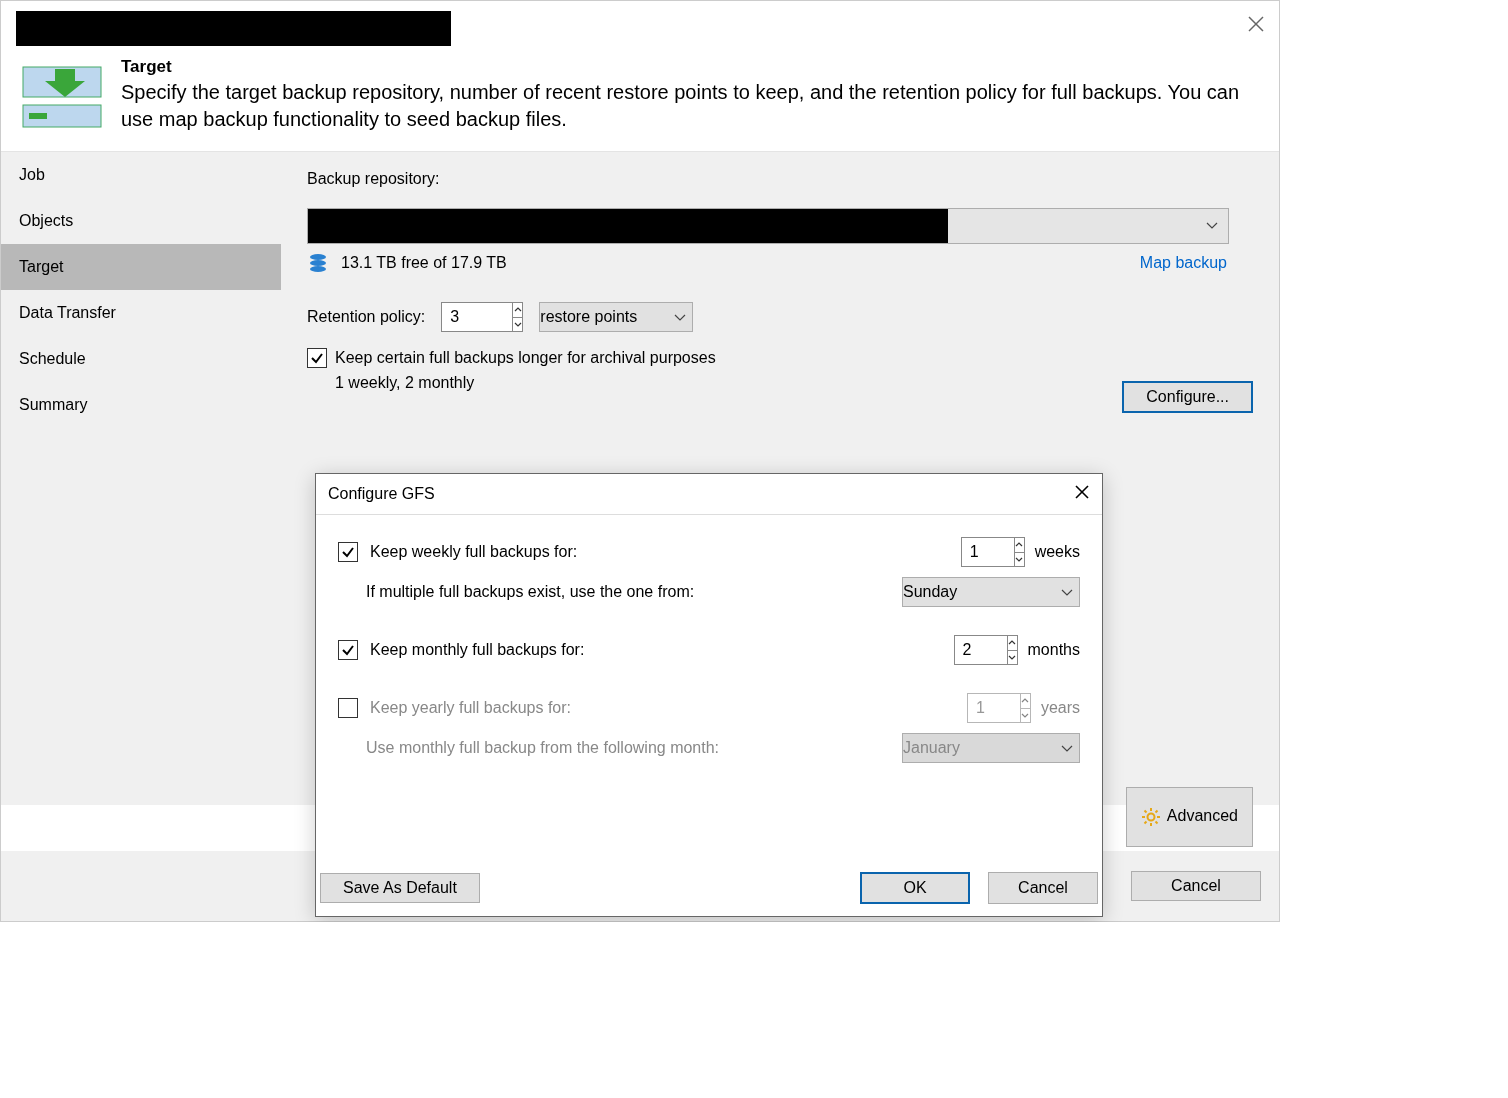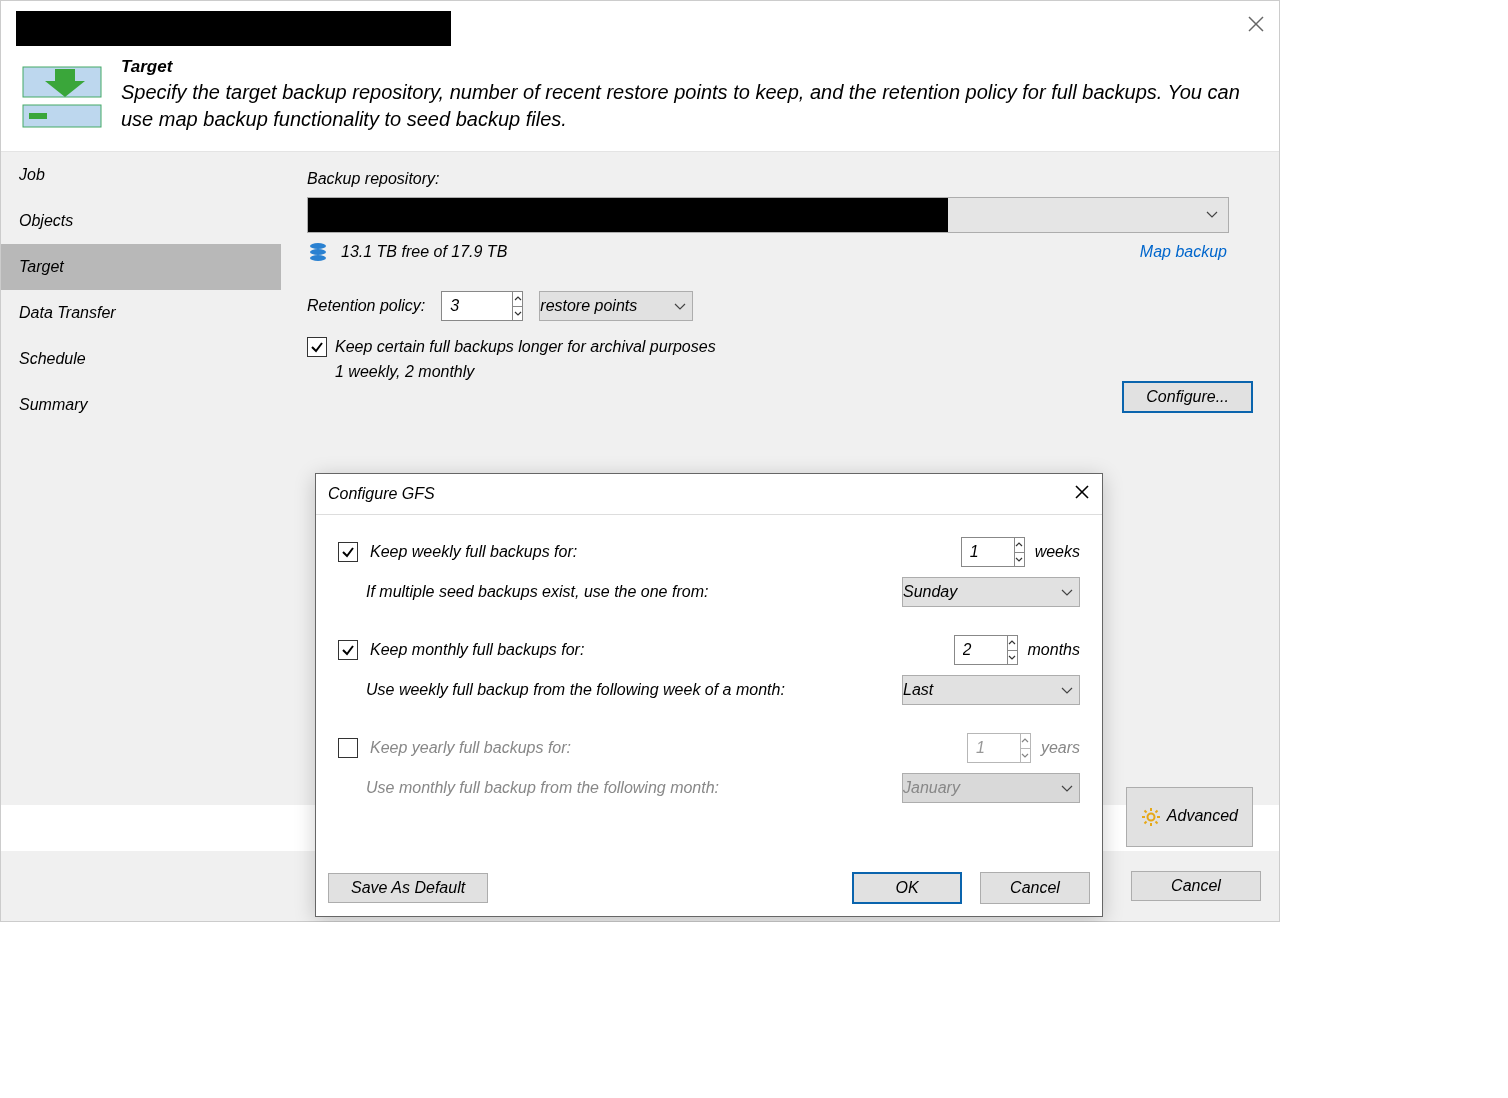--- a/index.html
+++ b/index.html
@@ -1,30 +1,30 @@
 <!DOCTYPE html>
 <html><head>
 <meta charset="utf-8">
 <style>
 html,body{margin:0;padding:0;font-family:"Segoe UI",Arial,sans-serif;font-size:16px;color:#000;background:#fff}
-.window{position:relative;width:1278px;height:920px;border:1px solid #ccc;background:#fff;font-style:italic;}
+.window{position:relative;width:1278px;height:920px;border:1px solid #ccc;background:#fff;}
 .title-redact{position:absolute;left:15px;top:10px;width:435px;height:35px;background:#000}
 .close-x{position:absolute;right:14px;top:14px;width:18px;height:18px;cursor:pointer}
 .close-x svg{width:18px;height:18px;display:block;stroke:#666;stroke-width:1.5}
 .hdr{display:flex;gap:16px;padding:56px 14px 14px 14px;align-items:flex-start}
 .hdr-icon{width:90px;height:80px;display:flex;align-items:center;justify-content:center;flex:0 0 90px}
 .hdr-txt h1{font-size:17px;font-weight:700;margin:0 0 2px}
 .hdr-txt p{font-size:20px;margin:0;line-height:1.35}
 .body{display:flex;height:654px}
 .nav{width:280px;background:#f0f0f0;border-top:1px solid #e4e4e4}
 .nav-item{padding:14px 18px;font-size:16px;cursor:pointer}
 .nav-item.active{background:#b8b8b8}
 .main{flex:1;padding:18px 26px 0 26px;background:#f0f0f0;border-top:1px solid #e4e4e4;font-size:16px}
 .row{display:flex;align-items:center;gap:16px;margin-bottom:16px}
-.label{margin-bottom:9px}
+.label{margin-bottom:20px}
 .repo-sel{display:flex;align-items:stretch;height:34px;border:1px solid #adadad;background:#e5e5e5;width:920px}
 .repo-sel .val{flex:0 0 640px;background:#000}
 .repo-sel .fill{flex:1}
 .repo-sel .dd{width:32px;display:flex;align-items:center;justify-content:center;cursor:pointer}
 .dd svg,.sel .dd svg{width:12px;height:8px;stroke:#444;stroke-width:1.2;fill:none}
 .free-row{display:flex;align-items:center;width:920px;margin-top:8px;margin-bottom:28px}
 .disk-ico{margin-right:12px}
 .link{color:#0066cc;cursor:pointer;margin-left:auto}
 .spin{display:flex;width:80px;height:28px;border:1px solid #888;background:#fff}
 .spin input{width:54px;border:none;padding:0 8px;font:inherit;background:transparent;outline:none}
@@ -55,21 +55,21 @@
 .dlg-head .x{margin-left:auto;cursor:pointer}
 .dlg-body{padding:22px 22px 0 22px}
 .group{margin-bottom:28px}
 .group .top{display:flex;align-items:center;gap:12px}
 .group .top .spinwrap{margin-left:auto}
 .group .top .spin{width:62px}
 .group .top .spin input{width:36px}
 .group .sub{display:flex;align-items:center;margin:10px 0 0 28px;gap:12px}
 .group .sub .sel{margin-left:auto}
 .group.dis{color:#888}
-.dlg-foot{position:absolute;left:0;right:0;bottom:0;height:56px;display:flex;align-items:center;padding:0 12px}
+.dlg-foot{position:absolute;left:0;right:0;bottom:0;height:56px;display:flex;align-items:center;padding:0 4px}
 .dlg-foot .r{margin-left:auto;display:flex;gap:18px}
 .cfg-btn{position:absolute;right:26px;top:calc(166px + 214px);}
 </style>
 </head>
 <body>
 
 <div class="window">
   <div class="title-redact"></div>
   <div class="close-x">
     <svg viewBox="0 0 18 18">
@@ -222,21 +222,21 @@
                     <svg viewBox="0 0 8 5">
                       <polyline points="1,1 4,4 7,1"></polyline>
                     </svg>
                   </div>
               </div>
             </div>
             <span>weeks</span>
           </div>
         </div>
         <div class="sub">
-          <span>If multiple seed backups exist, use the one from:</span>
+          <span>If multiple full backups exist, use the one from:</span>
           <div class="sel s2">
             <span class="txt">Sunday</span>
             <span class="dd"><svg viewBox="0 0 12 8">
                   <polyline points="1,1 6,6 11,1"></polyline>
                 </svg></span>
           </div>
         </div>
       </div>
 
       <div class="group">
@@ -257,29 +257,20 @@
                     </svg>
                   </div>
                 <div>
                     <svg viewBox="0 0 8 5">
                       <polyline points="1,1 4,4 7,1"></polyline>
                     </svg>
                   </div>
               </div>
             </div>
             <span>months</span>
-          </div>
-        </div>
-        <div class="sub">
-          <span>Use weekly full backup from the following week of a month:</span>
-          <div class="sel s2">
-            <span class="txt">Last</span>
-            <span class="dd"><svg viewBox="0 0 12 8">
-                  <polyline points="1,1 6,6 11,1"></polyline>
-                </svg></span>
           </div>
         </div>
       </div>
 
       <div class="group dis">
         <div class="top">
           <div class="cbx"></div>
           <span>Keep yearly full backups for:</span>
           <div class="spinwrap" style="display:flex;align-items:center;gap:10px">
             <div class="spin" style="opacity:.6">

